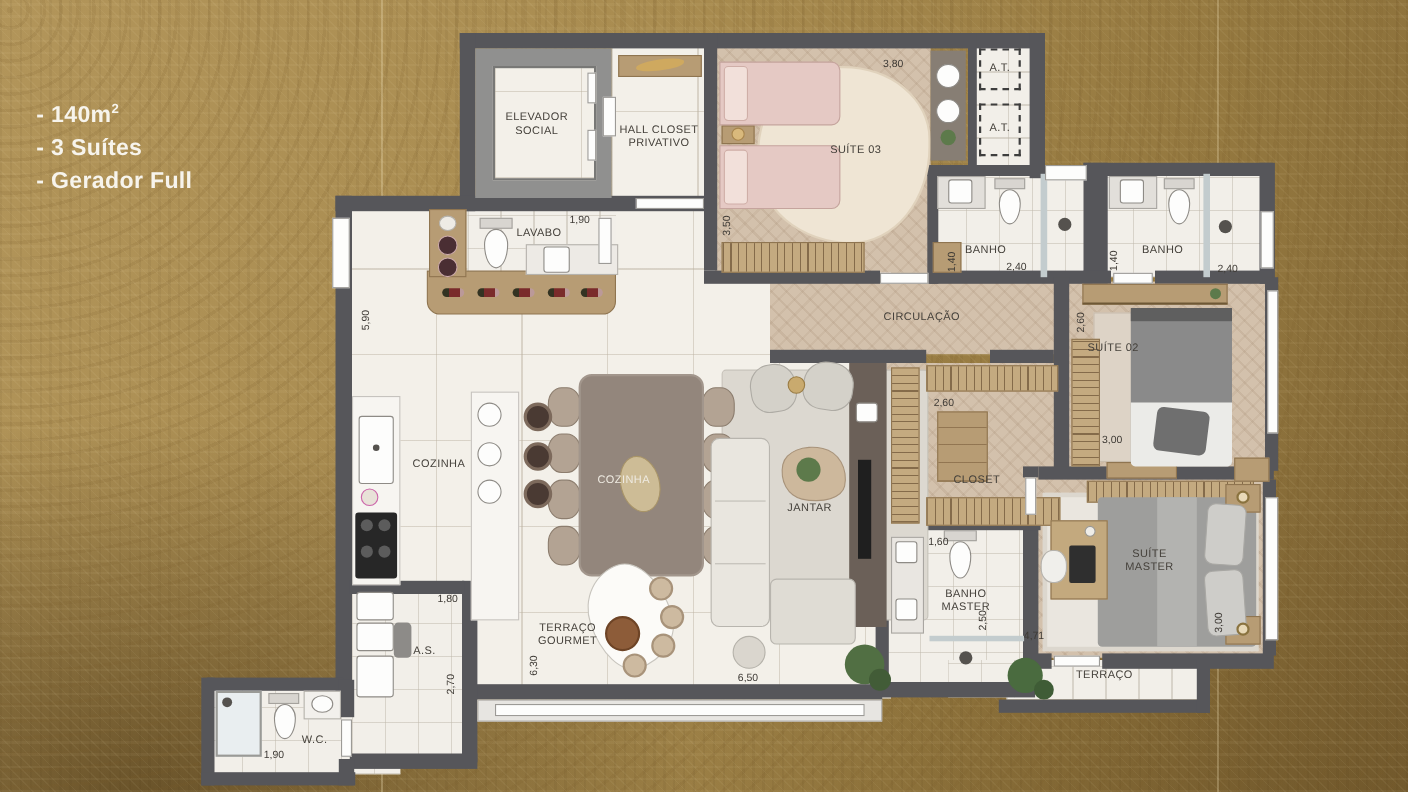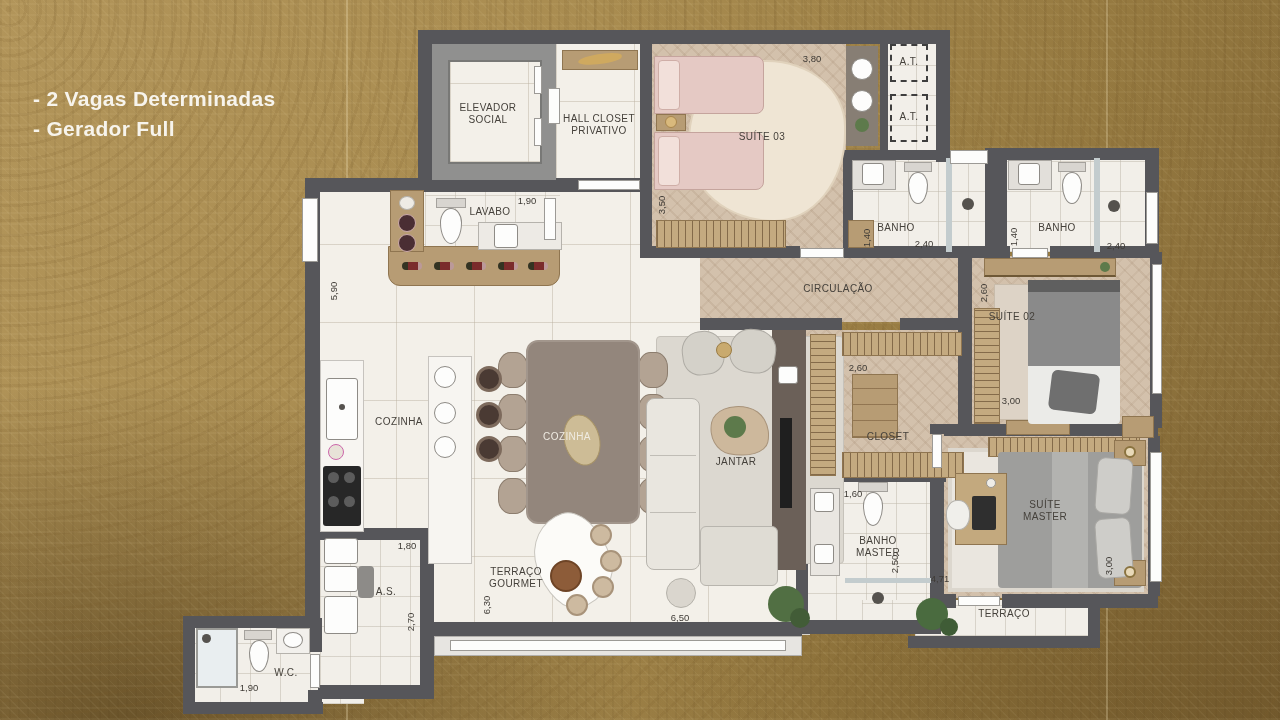--- a/index.html
+++ b/index.html
@@ -48,21 +48,22 @@
 .dash{position:absolute;border:2px dashed #3e3e3e;z-index:9}
 .circle{border-radius:50%}
 #info{position:absolute;left:33px;top:84px;z-index:40;color:#f7f4ec;font-weight:bold;
   font-size:21px;line-height:30px;letter-spacing:.3px}
 #info sup{font-size:12px}
 </style>
 </head>
 <body>
 
 <div id="info">
-  <div>- 2 Vagas Determinadas</div>
+  <div><span>- 140m</span><sup>2</sup></div>
+  <div>- 3 Suítes</div>
   <div>- Gerador Full</div>
 </div>
 
 <div class="a" id="plan" style="left:0;top:0;width:1280px;height:720px">
 
   <div class="a floor-marble" style="left:318px;top:190px;width:492px;height:445px"></div>
   <div class="a floor-marble" style="left:556px;top:42px;width:88px;height:138px"></div>
   <div class="a floor-wood" style="left:650px;top:42px;width:196px;height:206px"></div>
   <div class="a floor-tile" style="left:886px;top:36px;width:52px;height:120px"></div>
   <div class="a floor-tile" style="left:848px;top:158px;width:140px;height:94px"></div>
@@ -291,21 +292,21 @@
   <div class="a wood" style="left:955px;top:473px;width:52px;height:72px;background:#c3a97e"></div>
   <div class="a soft" style="left:946px;top:500px;width:24px;height:30px;background:#f0efeb;border:1px solid #b5b2ac;border-radius:45%;z-index:7"></div>
   <div class="a" style="left:972px;top:496px;width:24px;height:34px;background:#2f2f2f;border-radius:2px;z-index:8"></div>
   <div class="a circle" style="left:986px;top:478px;width:10px;height:10px;background:#efede8;border:1px solid #9a9894;z-index:8"></div>
 
   <div class="a circle" style="left:916px;top:598px;width:32px;height:32px;background:#4a6b3f;z-index:7"></div>
   <div class="a circle" style="left:940px;top:618px;width:18px;height:18px;background:#3f5c36;z-index:7"></div>
 
   <div class="label" style="left:488px;top:113px"><span>ELEVADOR</span><br><span>SOCIAL</span></div>
   <div class="label" style="left:599px;top:124px"><span>HALL CLOSET</span><br><span>PRIVATIVO</span></div>
-  <div class="label" style="left:762px;top:137px">SUÍTE 03</div>
+  <div class="label" style="left:778px;top:137px">SUÍTE 03</div>
   <div class="label" style="left:909px;top:62px">A.T.</div>
   <div class="label" style="left:909px;top:117px">A.T.</div>
   <div class="label" style="left:896px;top:228px">BANHO</div>
   <div class="label" style="left:1057px;top:228px">BANHO</div>
   <div class="label" style="left:838px;top:289px">CIRCULAÇÃO</div>
   <div class="label" style="left:1012px;top:317px">SUÍTE 02</div>
   <div class="label" style="left:888px;top:437px">CLOSET</div>
   <div class="label" style="left:490px;top:212px">LAVABO</div>
   <div class="label" style="left:399px;top:422px">COZINHA</div>
   <div class="label lt" style="left:567px;top:437px">COZINHA</div>

